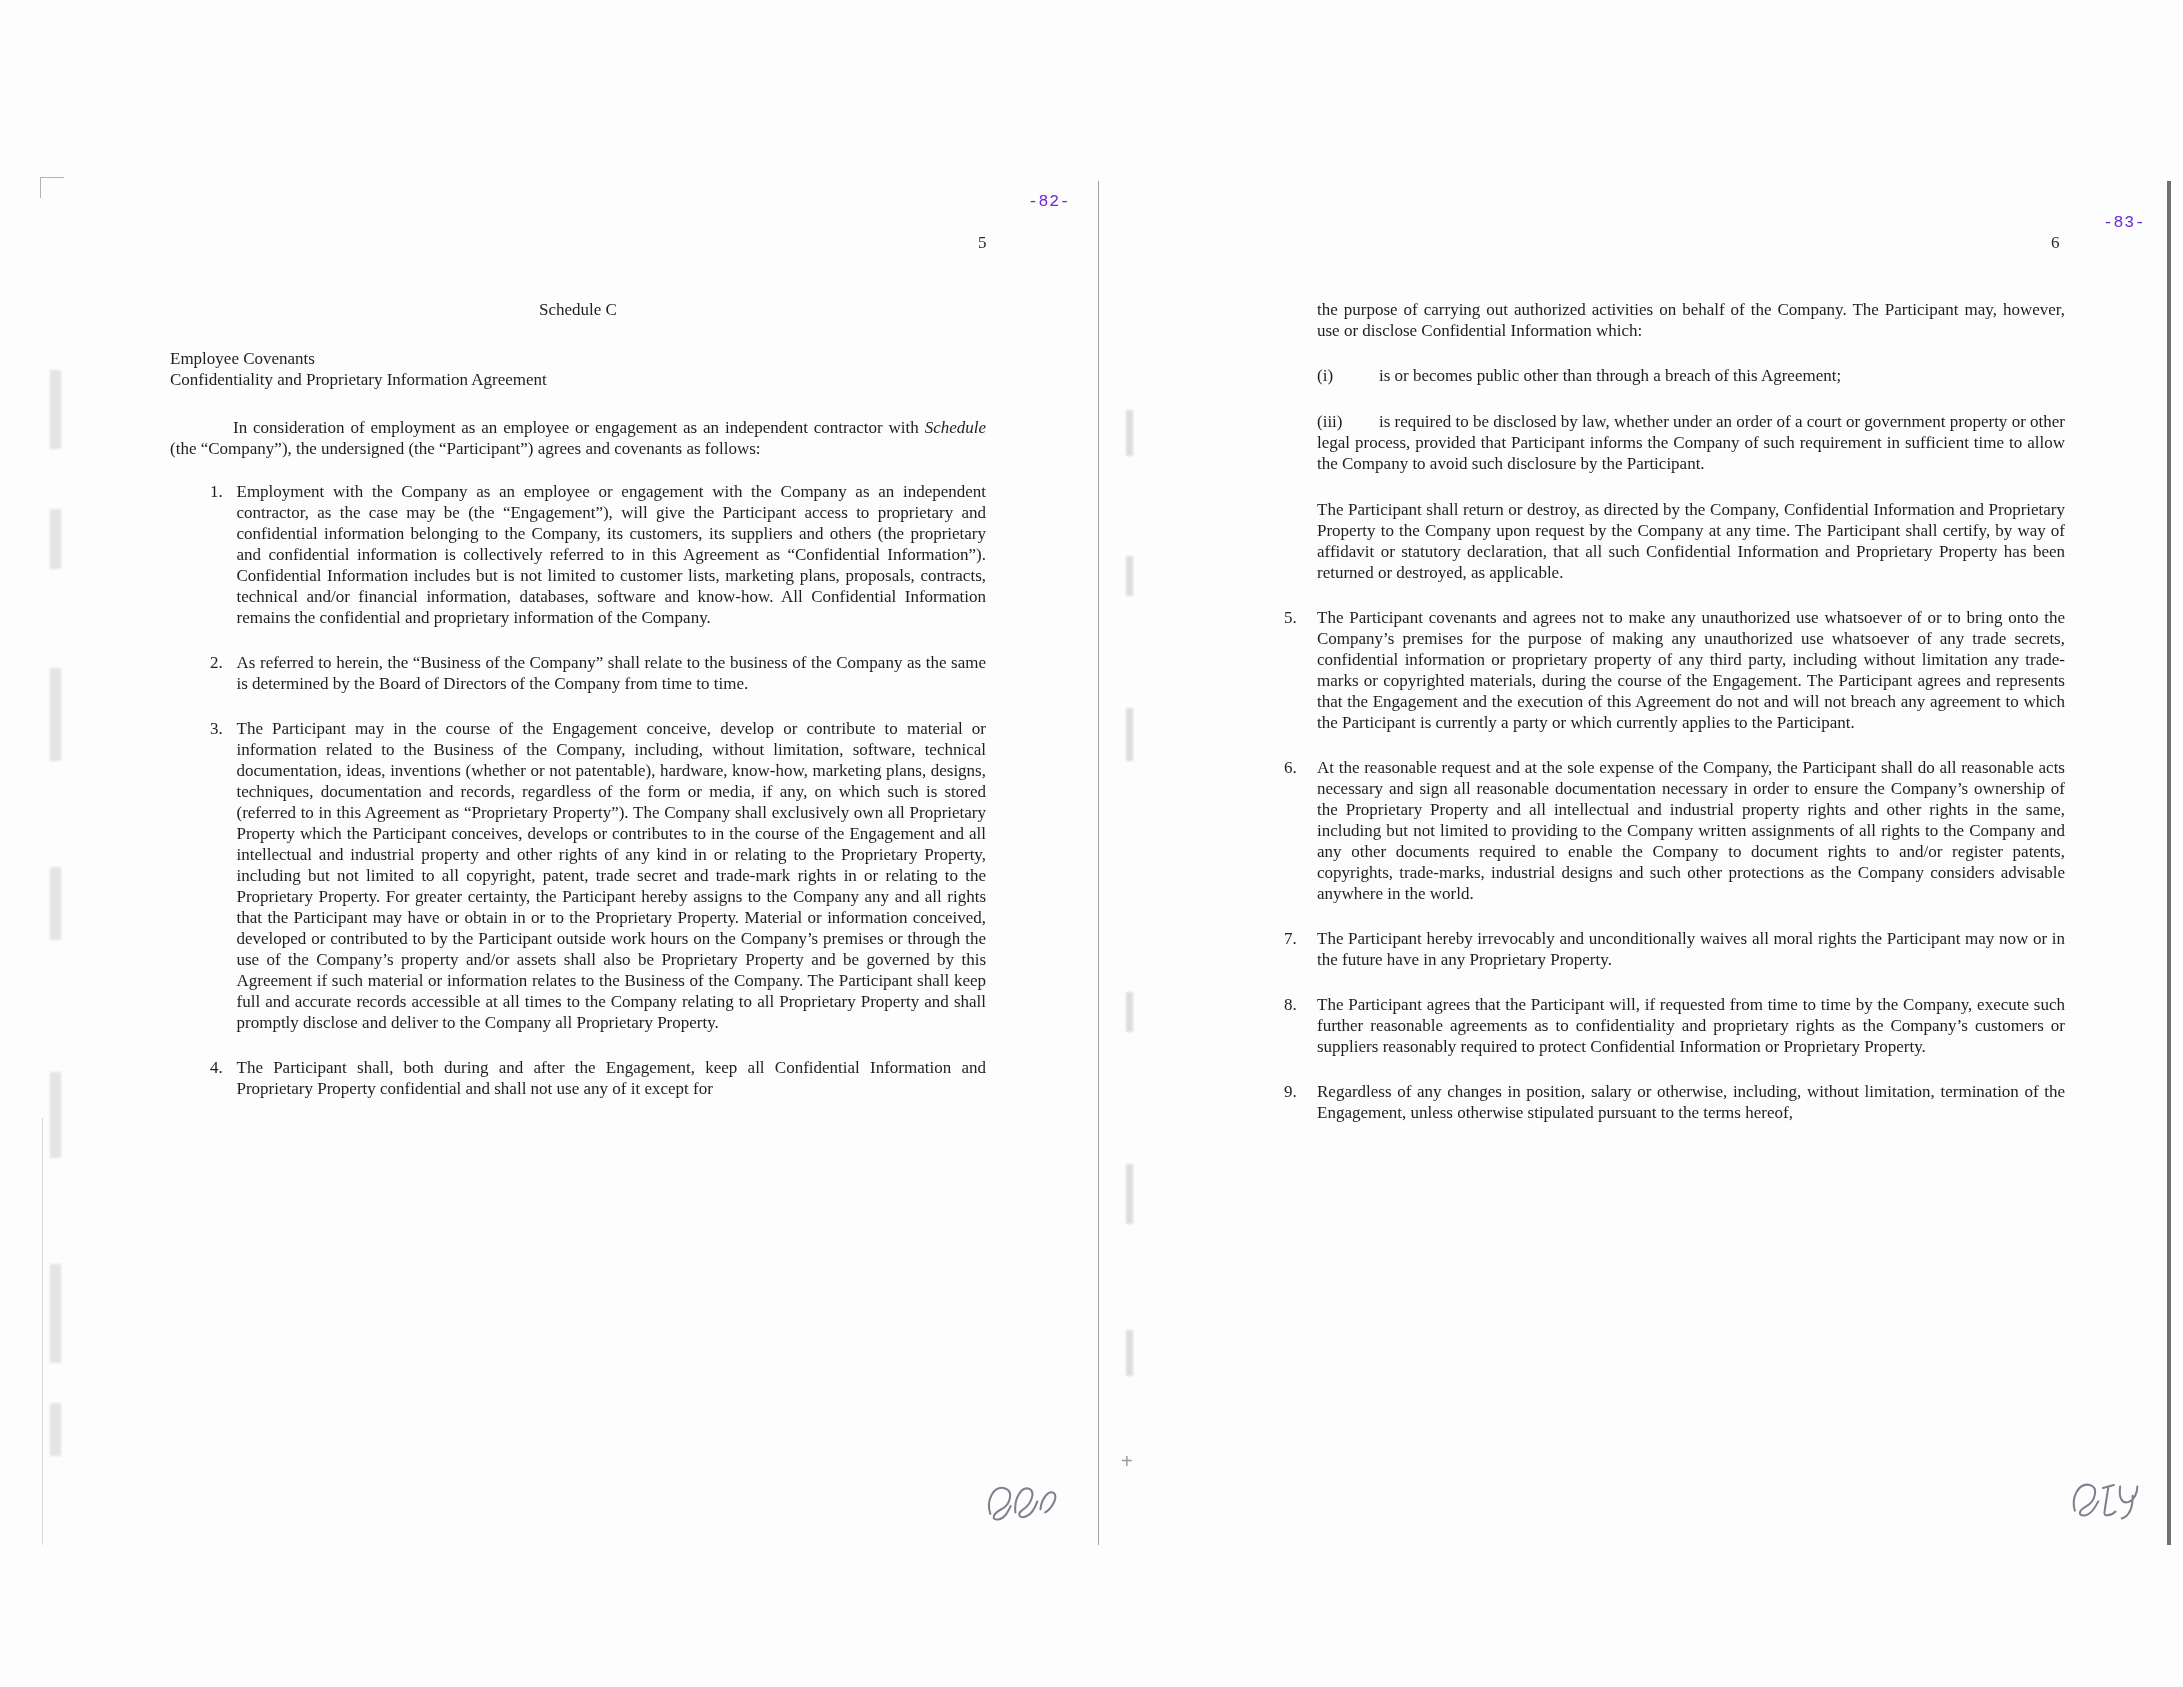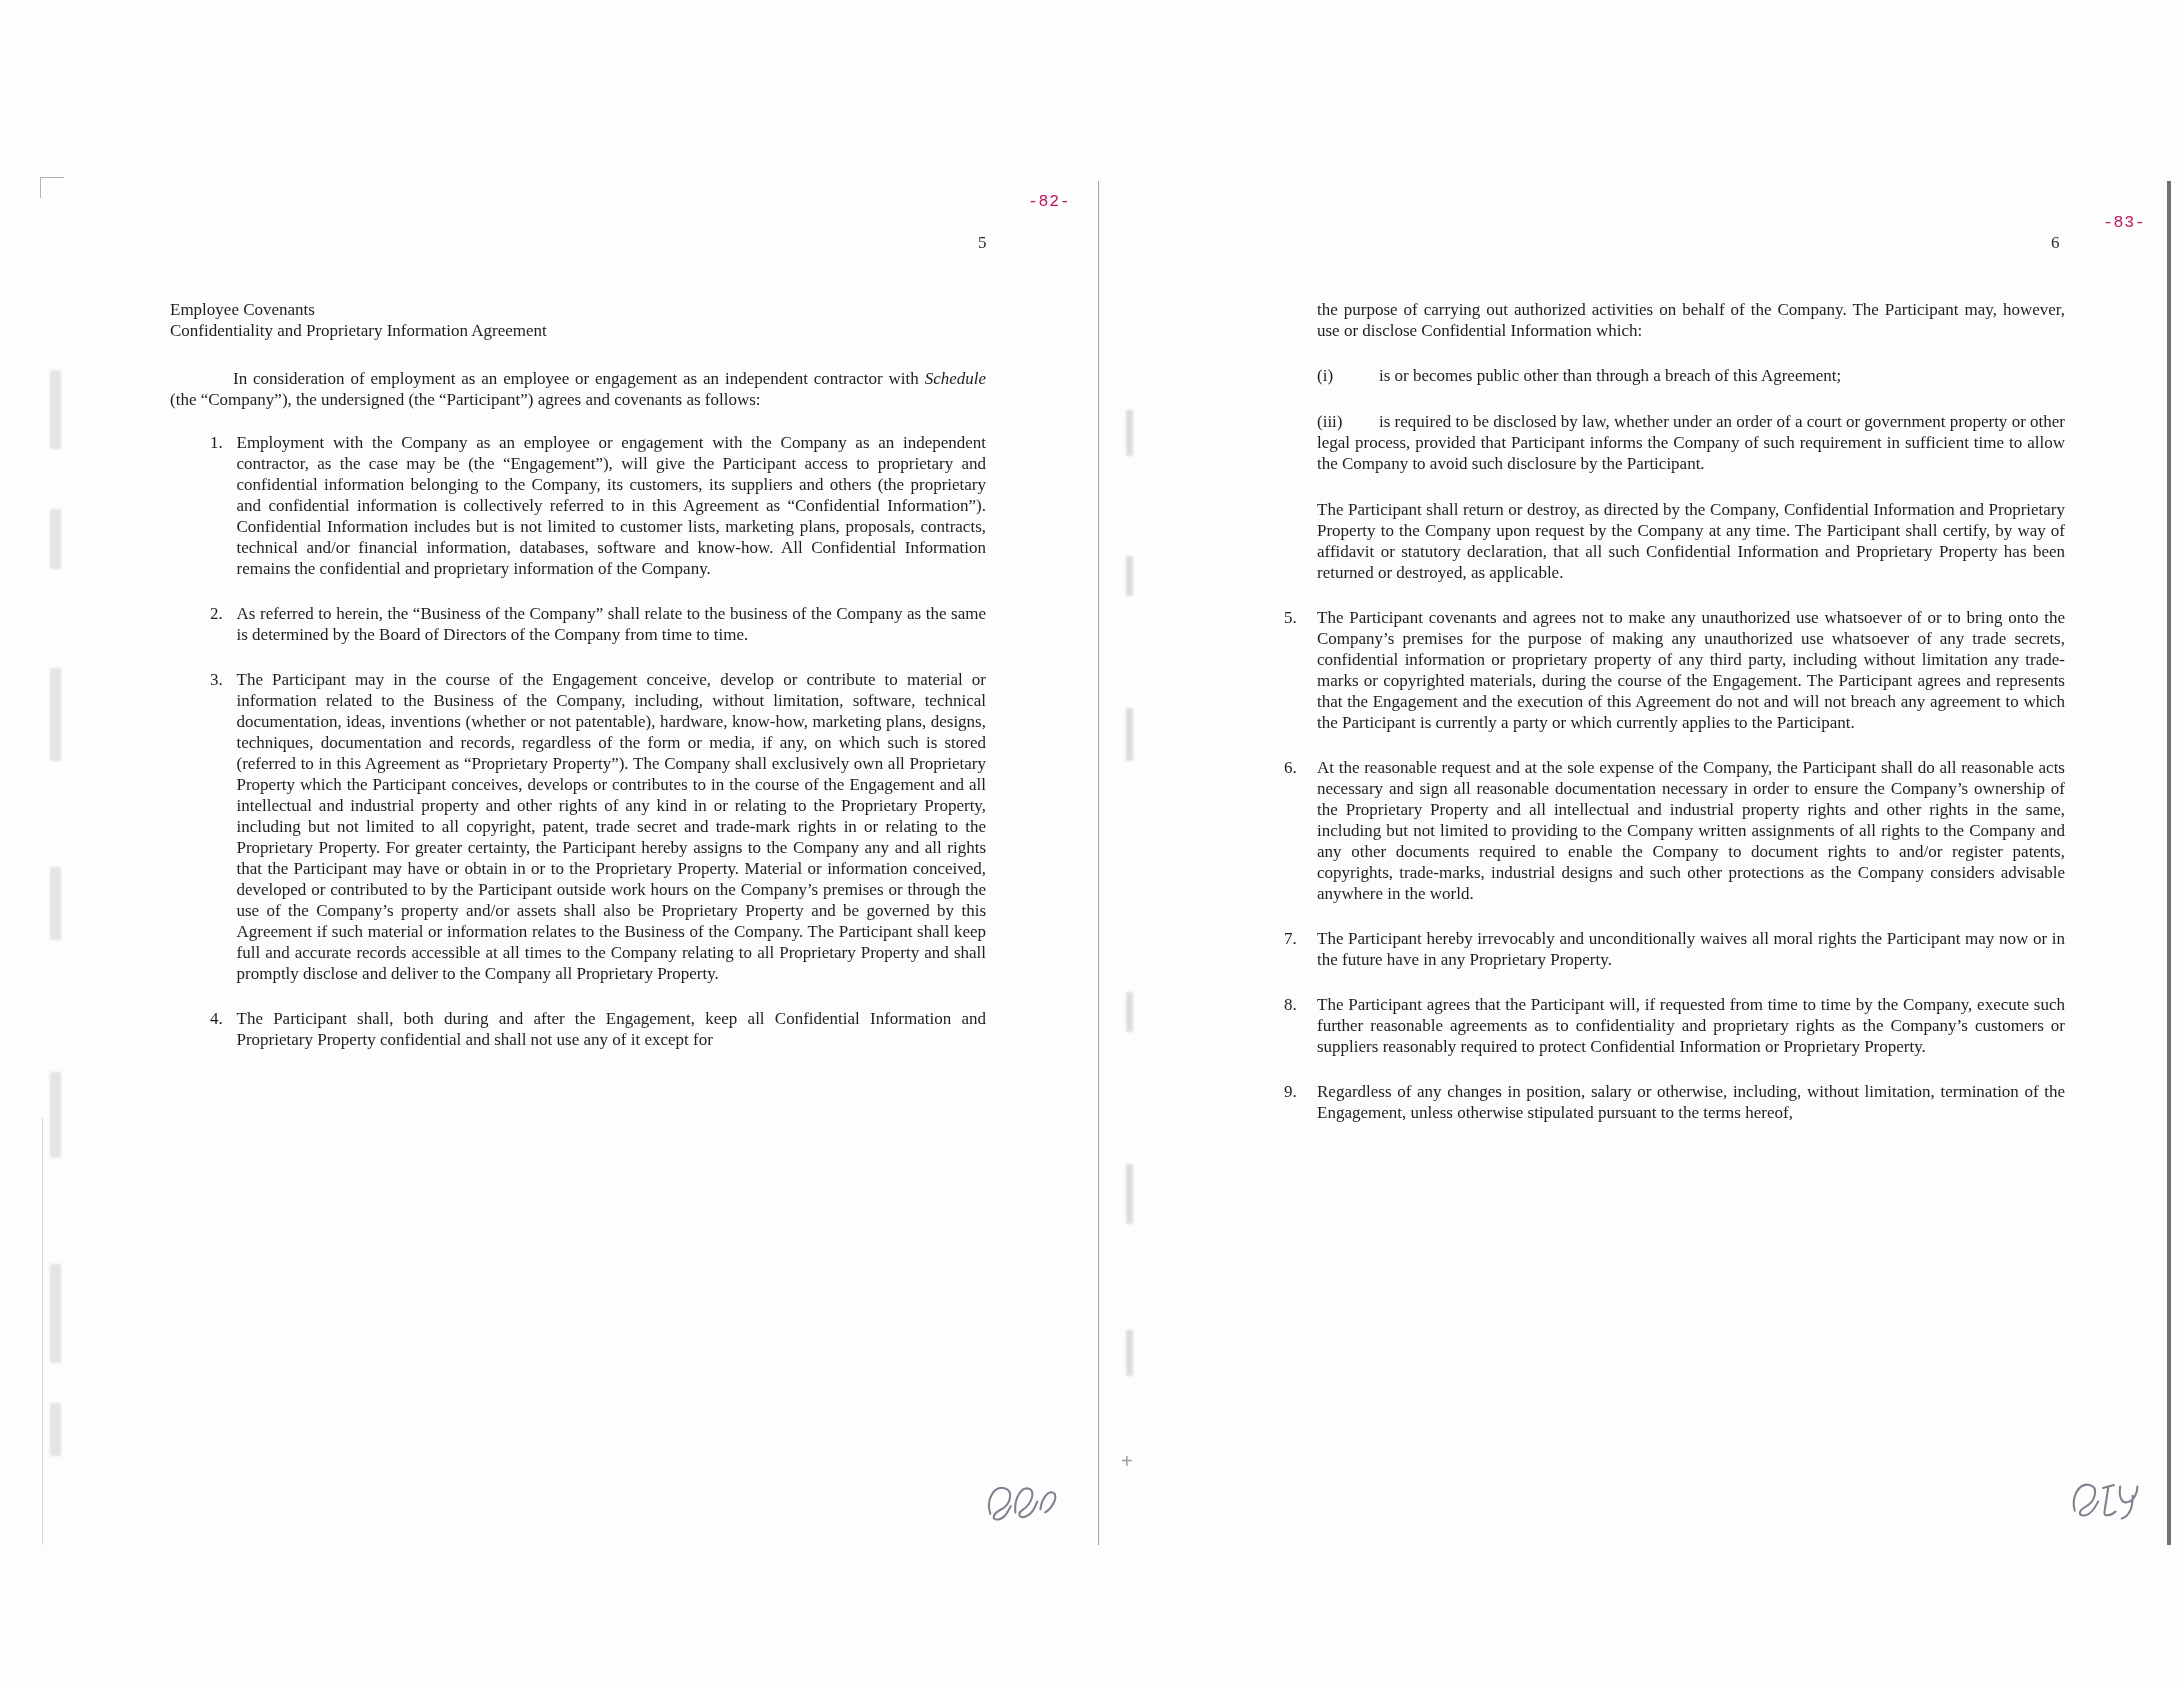--- a/index.html
+++ b/index.html
@@ -11,21 +11,21 @@
     color:#1e1e22;
     overflow:hidden;
   }
   .page { position:absolute; top:181px; height:1364px; background:transparent; }
   .page-left  { left:42px;  width:1055px; }
   .page-right { left:1125px; width:1049px; }
 
   .scan-num {
     position:absolute;
     font-family:"Liberation Mono", monospace;
-    font-size:16.5px; letter-spacing:0.7px; color:#be185d;
+    font-size:16.5px; letter-spacing:0.7px; color:#6d28d9;
   }
   .doc-num { position:absolute; font-size:17px; color:#2a2a2e; }
 
   .page-left  .scan-num { left:986px; top:10.6px; }
   .page-left  .doc-num  { left:936px; top:52px; }
   .page-right .scan-num { left:978px; top:14.6px;margin-top:17px; }
   .page-right .doc-num  { left:926px; top:52px; }
 
   .content {
     position:absolute;
@@ -96,20 +96,21 @@
 <div class="smudge col-b" style="top:1164px;height:60px;"></div>
 <div class="smudge col-b" style="top:1330px;height:46px;"></div>
 
 <div class="plus-mark">+</div>
 
 <div class="page page-left">
   <div class="scan-num">-82-</div>
   <div class="doc-num">5</div>
 
   <div class="content">
+    <h1 class="title">Schedule C</h1>
 
     <div class="subtitle">
       <div>Employee Covenants</div>
       <div>Confidentiality and Proprietary Information Agreement</div>
     </div>
 
     <p class="intro"><span>In consideration of employment as an employee or engagement as an independent contractor with </span><i>Schedule</i><span> (the “Company”), the undersigned (the “Participant”) agrees and covenants as follows:</span></p>
 
     <ol class="items">
       <li class="item">

